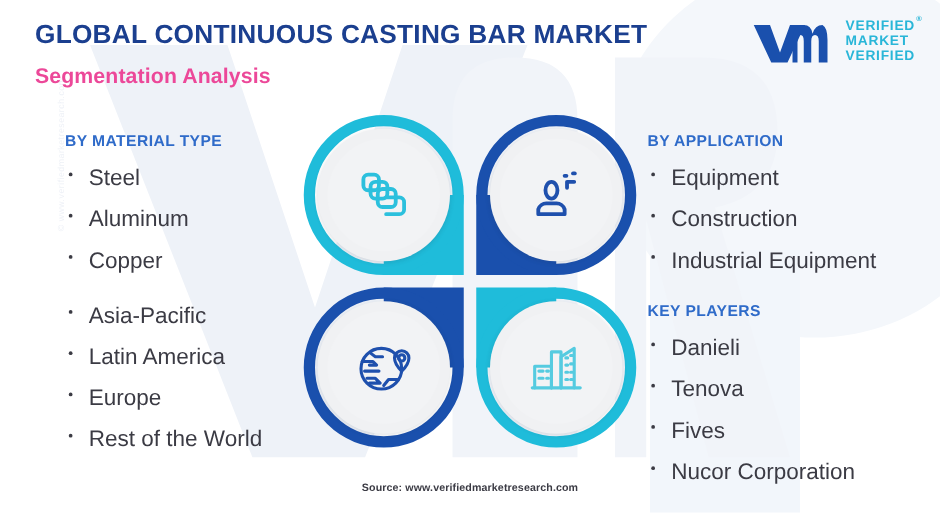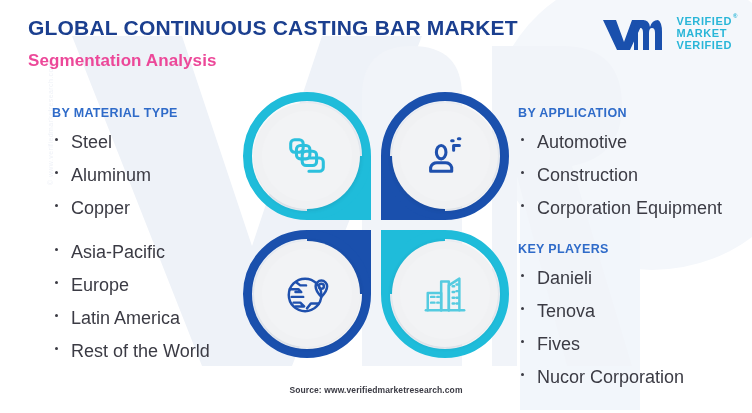--- a/index.html
+++ b/index.html
@@ -258,32 +258,32 @@
     <ul class="blk-list">
       <li>Steel</li>
       <li>Aluminum</li>
       <li>Copper</li>
     </ul>
   </div>
 
   <div class="col col-left blk-bottom">
     <ul class="blk-list">
       <li>Asia-Pacific</li>
+      <li>Latin America</li>
       <li>Europe</li>
-      <li>Latin America</li>
       <li>Rest of the World</li>
     </ul>
   </div>
 
   <div class="col col-right blk-top">
     <div class="blk-title">BY APPLICATION</div>
     <ul class="blk-list">
-      <li>Automotive</li>
+      <li>Equipment</li>
       <li>Construction</li>
-      <li>Corporation Equipment</li>
+      <li>Industrial Equipment</li>
     </ul>
   </div>
 
   <div class="col col-right blk-bottom">
     <div class="blk-title">KEY PLAYERS</div>
     <ul class="blk-list">
       <li>Danieli</li>
       <li>Tenova</li>
       <li>Fives</li>
       <li>Nucor Corporation</li>

